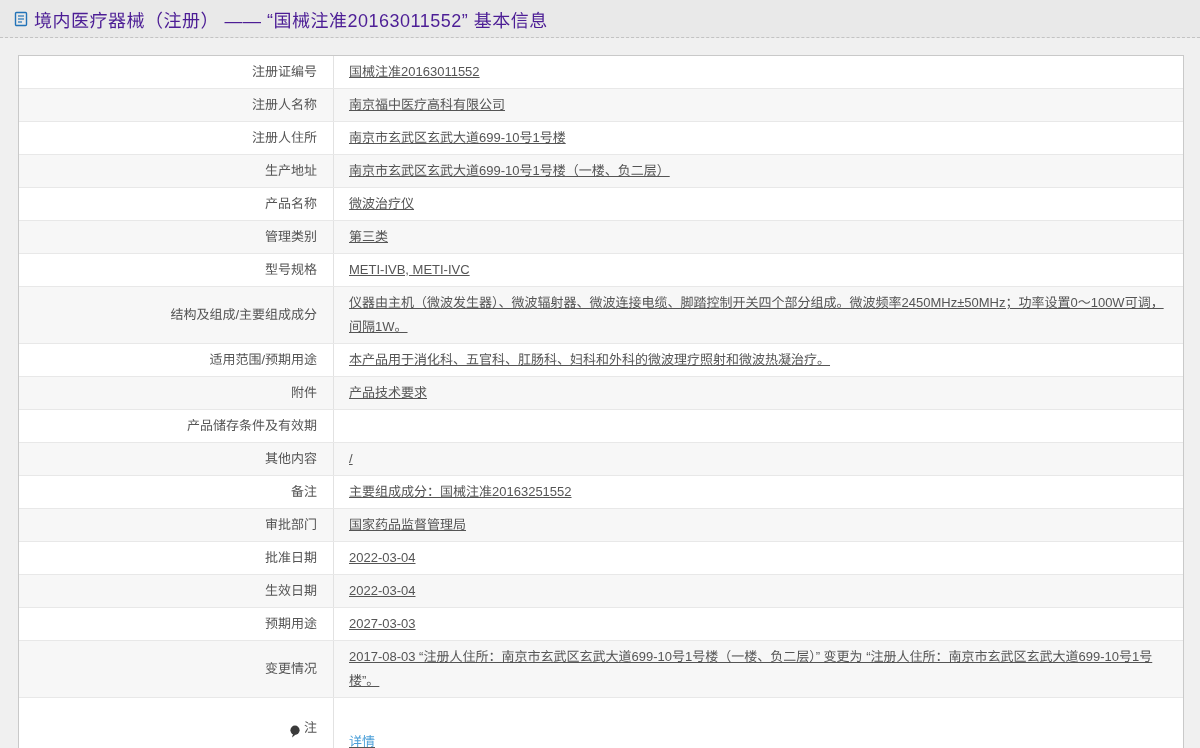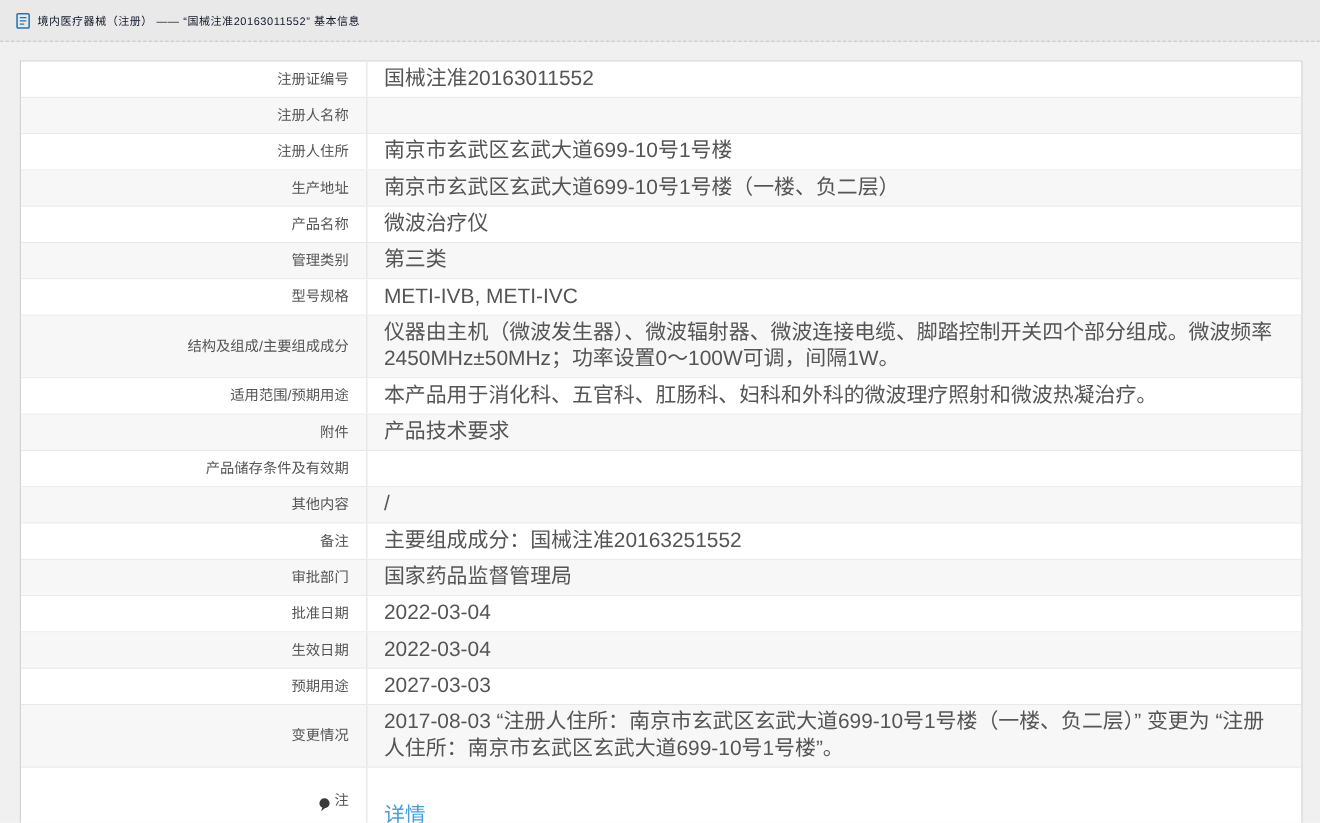--- a/index.html
+++ b/index.html
@@ -12,22 +12,22 @@
   
   .header {
     width: 100%; height: 38px;
     background: #e9e9e9;
     border-bottom: 1px dashed #c3c3c3;
     display: flex; align-items: center;
     padding-left: 13px;
   }
   .doc-icon { width: 16px; height: 16px; margin-right: 5px; flex: none; display: inline-block; }
   .header-title {
-    color: #0f172a;
-    font-size: 10px;
+    color: #4c1d95;
+    font-size: 18px;
     letter-spacing: 0.5px;
   }
   
   .table-wrap {
     margin: 17px 16px 0 18px;
     background: #ffffff;
     border: 1px solid #c9c9c9;
   }
   .info-row {
     display: flex;
@@ -45,22 +45,23 @@
     border-right: 1px solid #e2e2e2;
     color: #555555;
     font-size: 13px;
     line-height: 24px;
   }
   .value-cell {
     flex: 1;
     display: flex; align-items: center;
     padding: 4px 18px 4px 15px;
     color: #555555;
-    font-size: 19px;
+    font-size: 13px;
     line-height: 24px;
+    text-decoration: underline;
   }
   .value-text { word-break: break-all; }
   .note-icon { display: none; width: 12px; height: 13px; margin-right: 3px; flex: none; }
   .val-link { color: #4a9fd8; text-decoration: none; cursor: pointer; margin-top: 28px; }
 </style>
 </head>
 <body>
 
 <div class="header">
   <span class="doc-icon">
@@ -83,20 +84,23 @@
     <div class="value-cell">
       <span class="value-text">国械注准20163011552</span>
     </div>
   </div>
 
   <div class="info-row">
     <div class="label-cell">
 
       <span>注册人名称</span>
     </div>
+    <div class="value-cell">
+      <span class="value-text">南京福中医疗高科有限公司</span>
+    </div>
   </div>
 
   <div class="info-row">
     <div class="label-cell">
 
       <span>注册人住所</span>
     </div>
     <div class="value-cell">
       <span class="value-text">南京市玄武区玄武大道699-10号1号楼</span>
     </div>

